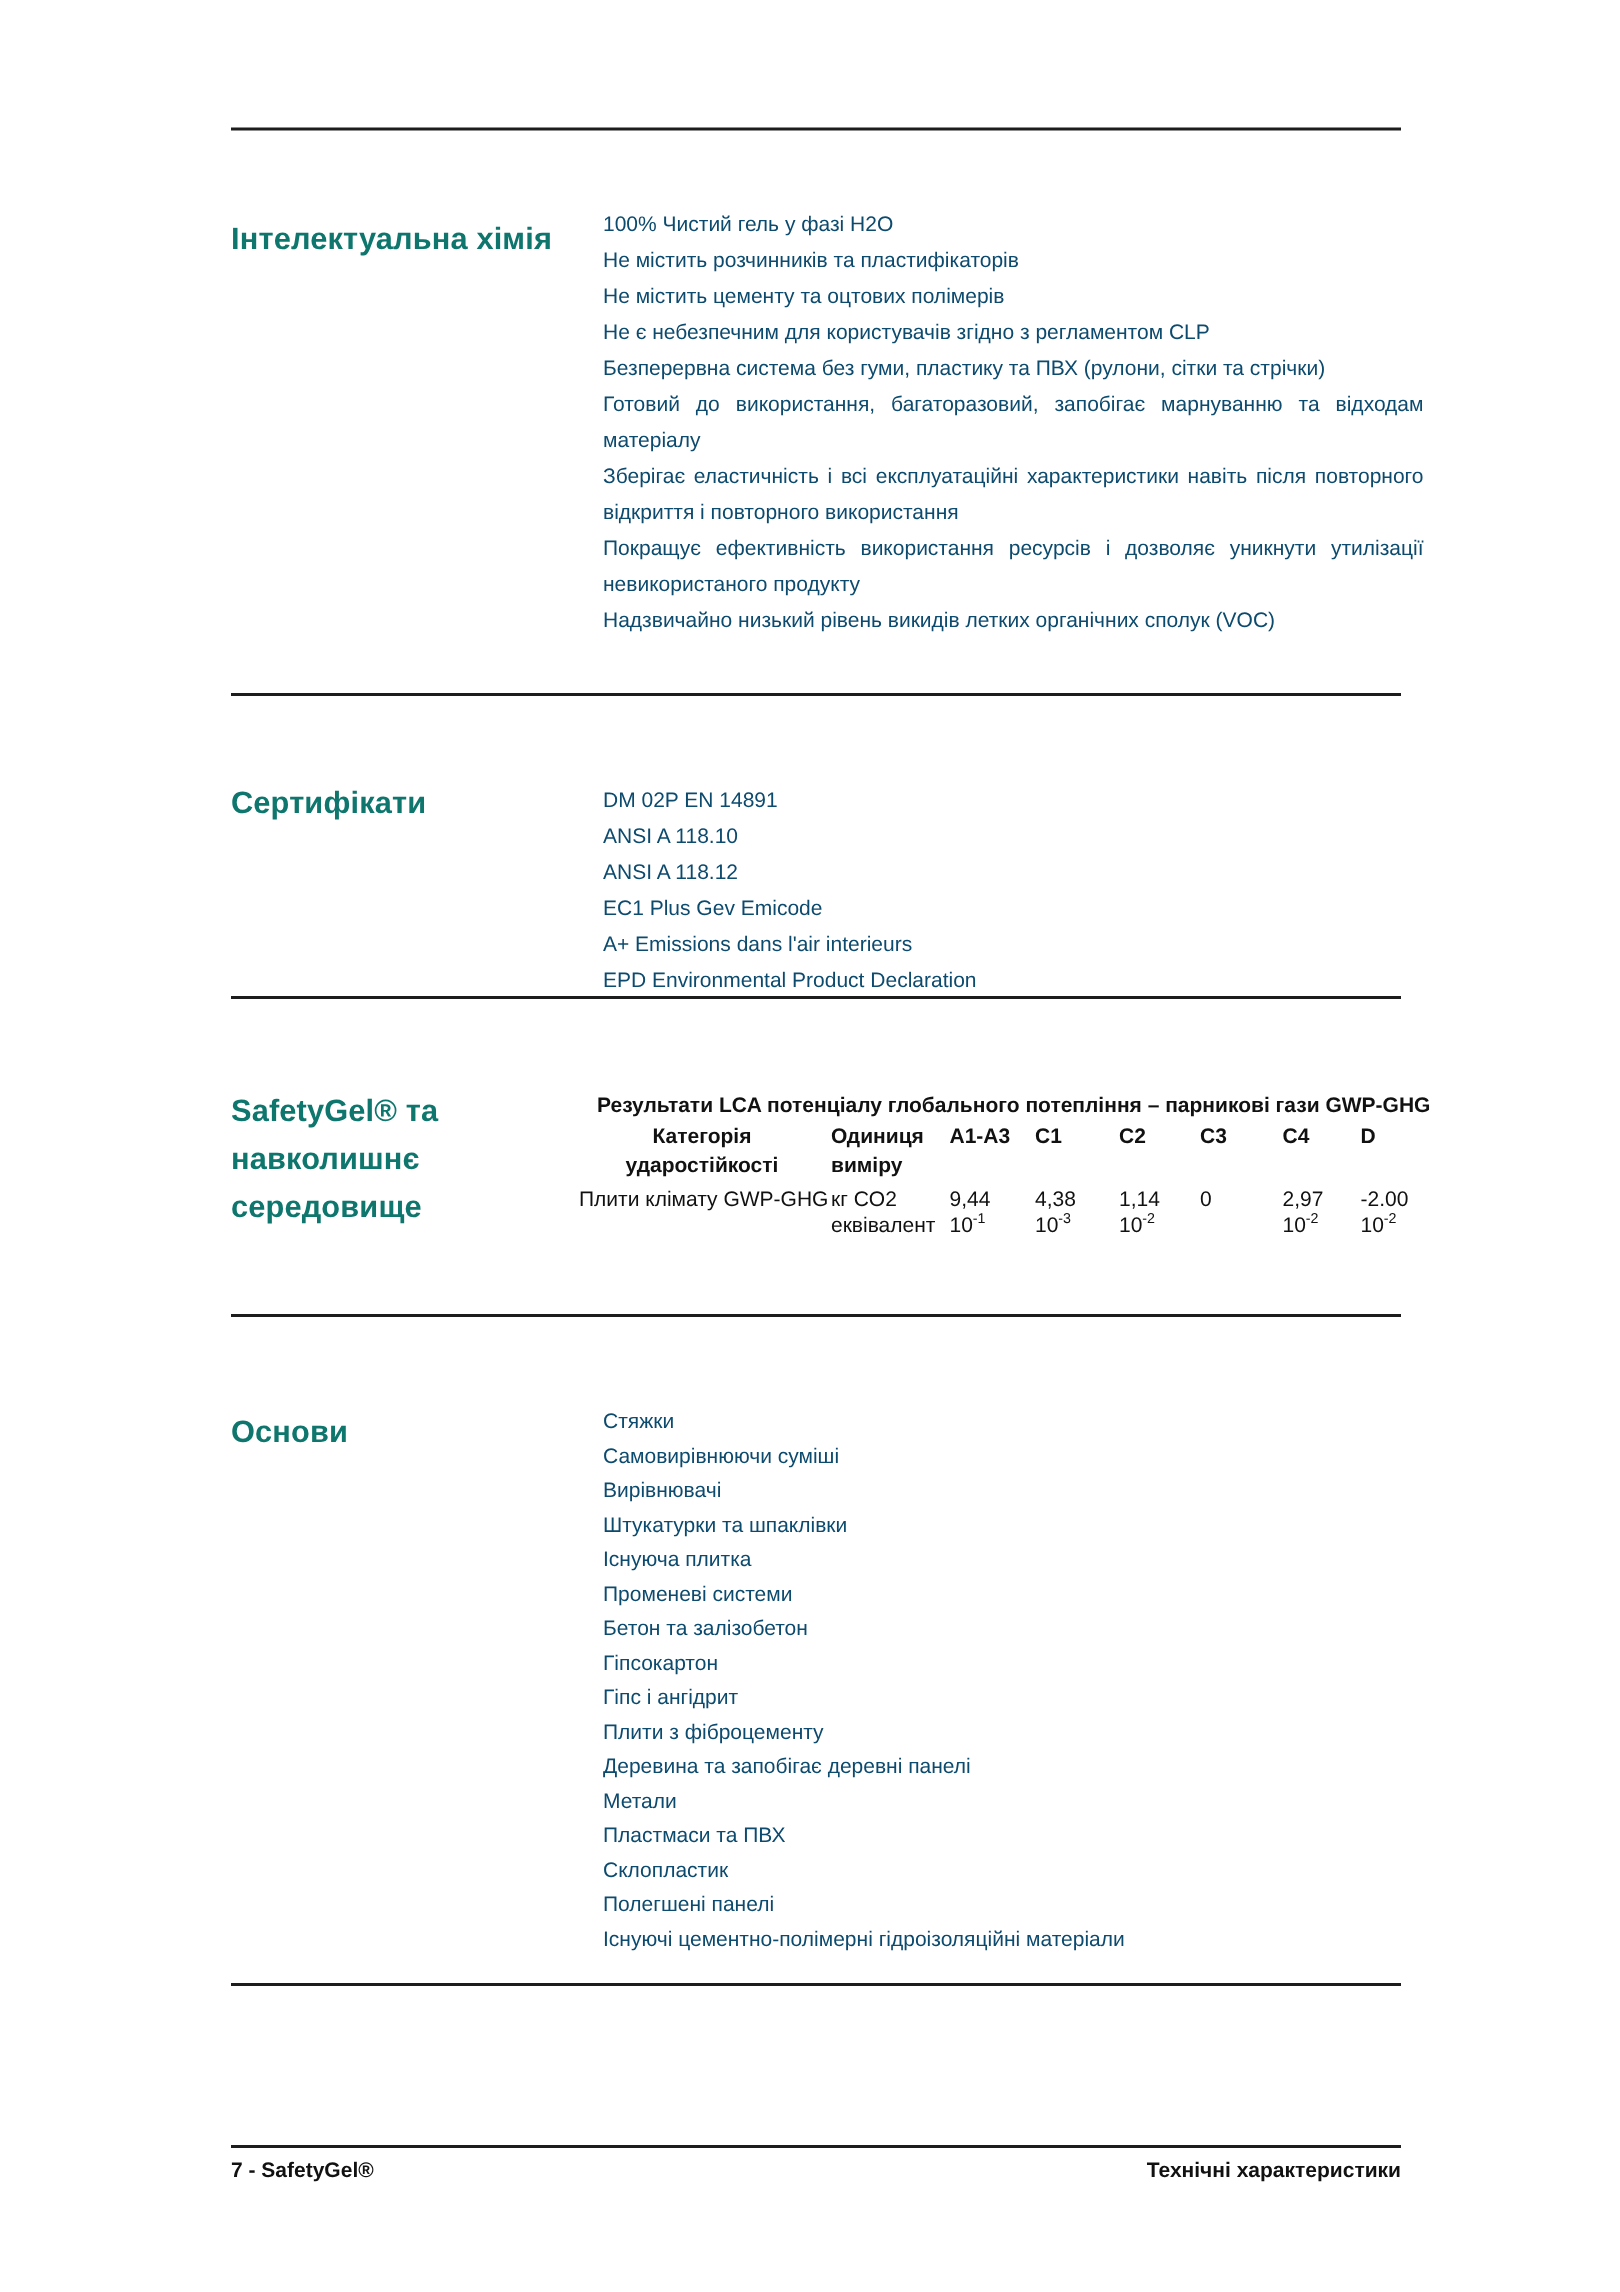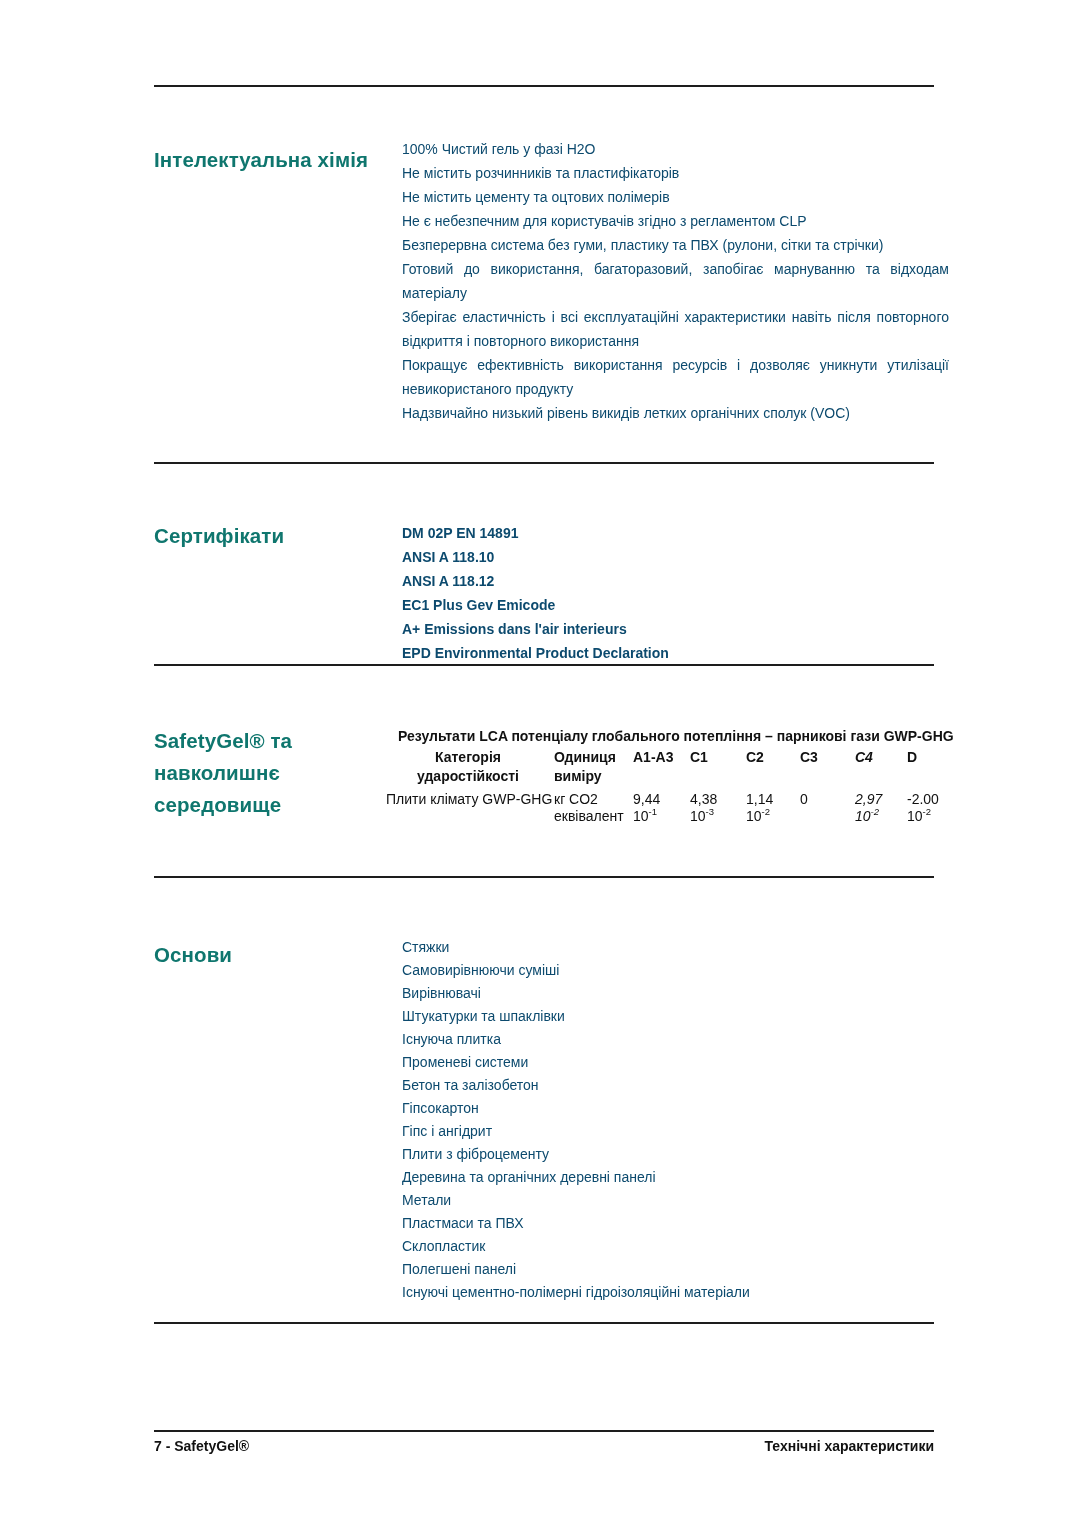--- a/index.html
+++ b/index.html
@@ -15,39 +15,39 @@
   .sidehead{
     position:absolute;left:154px;width:218px;
     font-weight:bold;font-size:20.5px;line-height:32px;color:#0f766e;
     letter-spacing:.1px;
   }
 
   .colbody{position:absolute;left:386px;width:547px;font-size:14px;line-height:24px;color:#0c4a6e;margin-left:16px;}
   .colbody .line{margin:0;}
   .colbody .line.just{text-align:justify;}
   .colbody.s4 .line{line-height:23px;}
-  .colbody.s2 .line{line-height:24px;font-weight:bold;}
+  .colbody.s2 .line{line-height:24px;}
 
   
   .lca{position:absolute;left:386px;top:723px;width:547px;color:#111;}
   .lca-title{
     font-weight:bold;font-size:14px;line-height:20px;
     text-align:center;padding:3px 0 0 12px;white-space:nowrap;
   }
   .lca-row{display:flex;align-items:flex-start;}
   .lca-head{margin-top:2px;font-weight:bold;font-size:14px;line-height:19px;}
   .lca-data{margin-top:5px;font-size:14px;line-height:17px;}
   .cell{flex:0 0 auto;padding-right:4px;box-sizing:border-box;}
   .c0{width:168px;text-align:center;}
   .c1{width:79px;}
   .c2{width:57px;}
   .c3{width:56px;}
   .c4{width:54px;}
   .c5{width:55px;}
-  .c6{width:52px;font-style:italic;}
+  .c6{width:52px;}
   .c7{width:26px;padding-right:0;}
   .cat{white-space:nowrap;}
   .pow sup{font-size:9.5px;line-height:0;}
 
   .footer{
     position:absolute;left:154px;top:1437px;width:780px;
     display:flex;justify-content:space-between;
     font-weight:bold;font-size:14px;line-height:18px;color:#111;
   }
 </style>
@@ -137,21 +137,21 @@
       <div class="line">Стяжки</div>
       <div class="line">Самовирівнюючи суміші</div>
       <div class="line">Вирівнювачі</div>
       <div class="line">Штукатурки та шпаклівки</div>
       <div class="line">Існуюча плитка</div>
       <div class="line">Променеві системи</div>
       <div class="line">Бетон та залізобетон</div>
       <div class="line">Гіпсокартон</div>
       <div class="line">Гіпс і ангідрит</div>
       <div class="line">Плити з фіброцементу</div>
-      <div class="line">Деревина та органічних деревні панелі</div>
+      <div class="line">Деревина та запобігає деревні панелі</div>
       <div class="line">Метали</div>
       <div class="line">Пластмаси та ПВХ</div>
       <div class="line">Склопластик</div>
       <div class="line">Полегшені панелі</div>
       <div class="line">Існуючі цементно-полімерні гідроізоляційні матеріали</div>
     </div>
 
   <div class="rule" style="top:1322px"></div>
 
   <div class="rule" style="top:1430px"></div>

